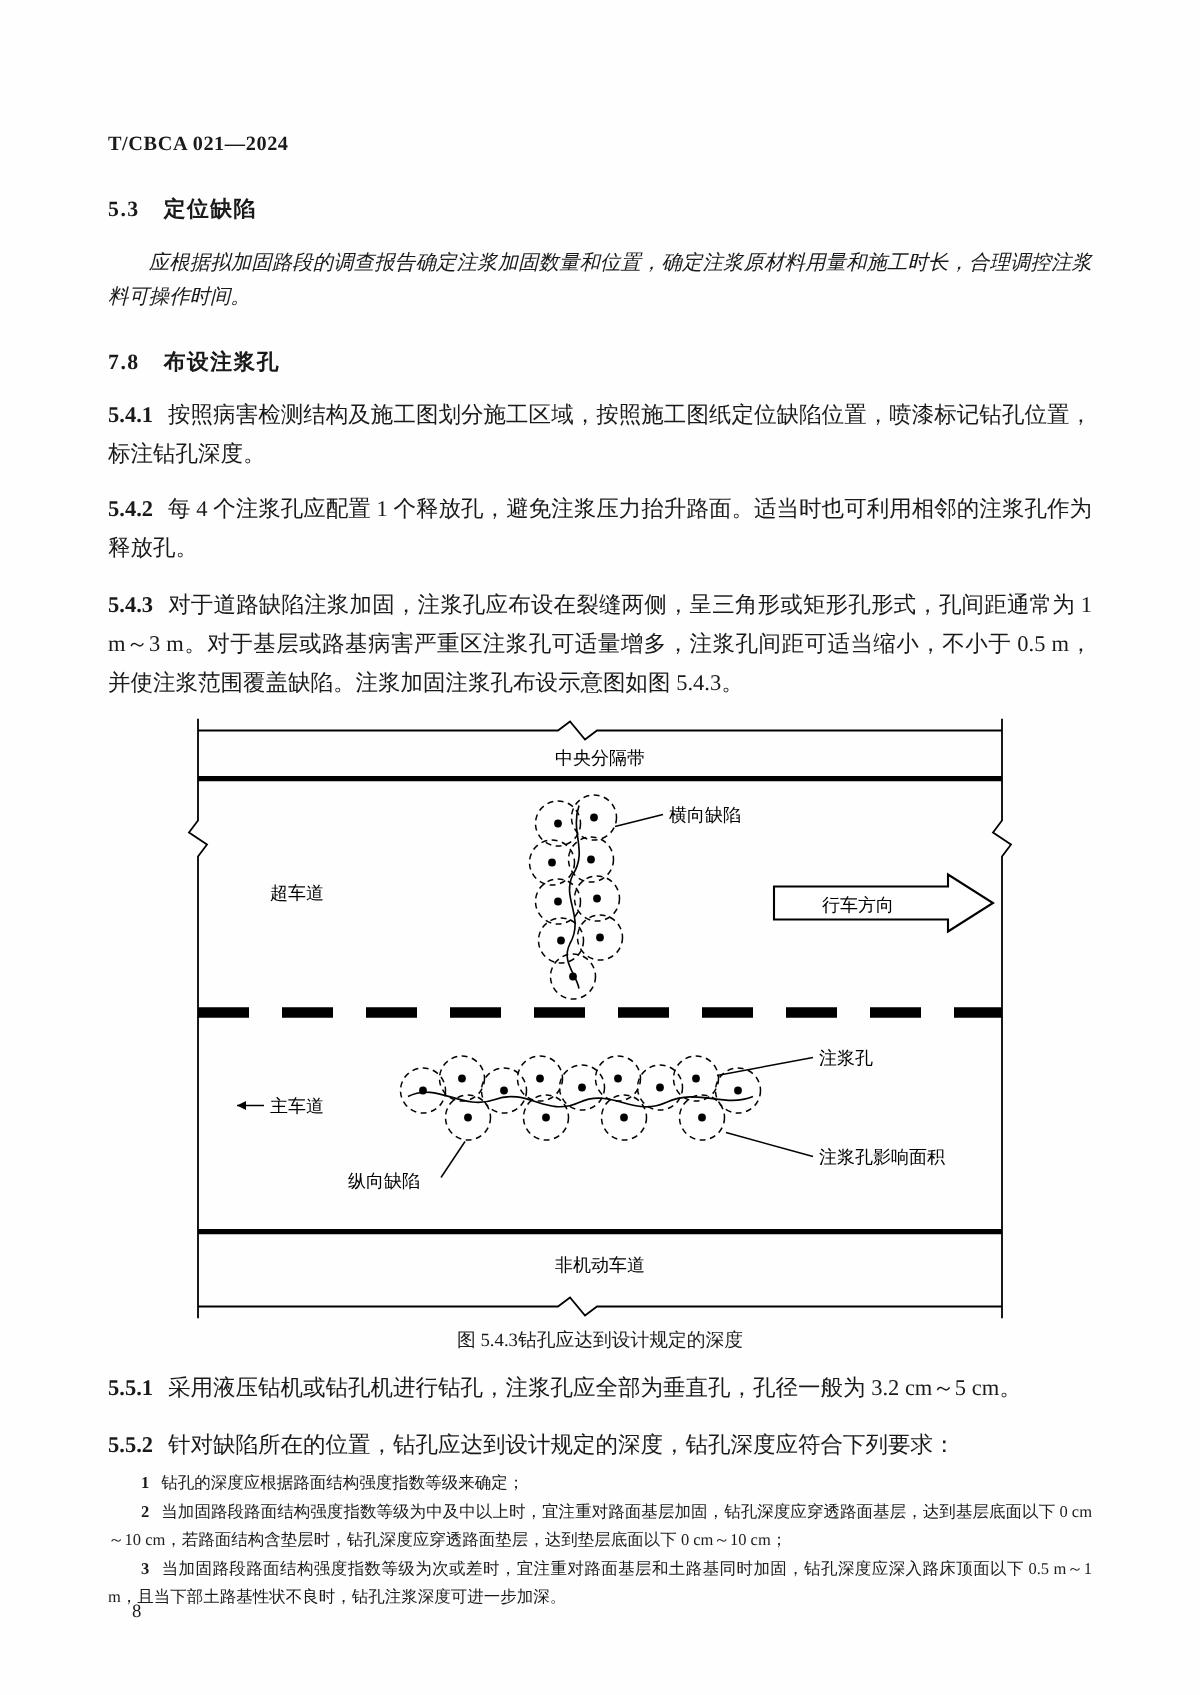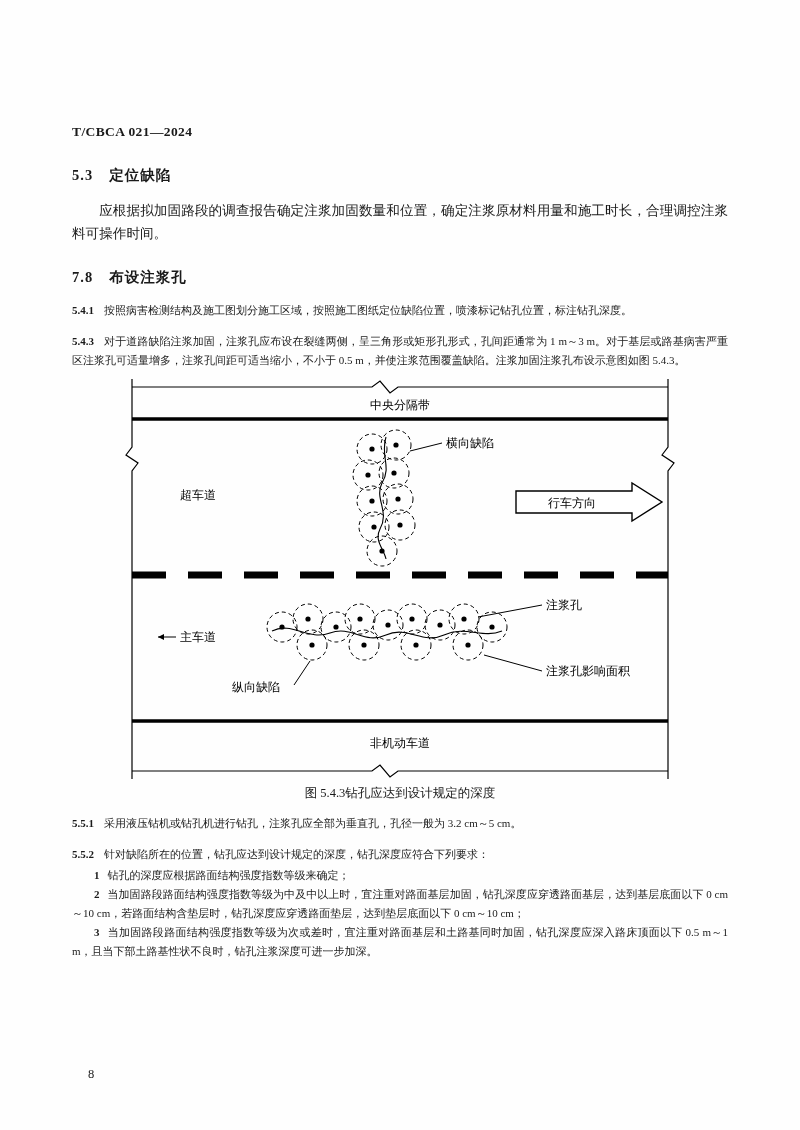--- a/index.html
+++ b/index.html
@@ -26,44 +26,44 @@
     left: 72px;
     top: 88px;
     width: 656px;
   }
   .header-line {
     font-family: "Liberation Serif", serif;
     font-size: 13.5px;
     font-weight: bold;
     letter-spacing: 0.4px;
     margin-bottom: 26px;
-    margin-top: 36px;
   }
   .sec-title {
     text-align: left;
     font-size: 14.5px;
     font-weight: bold;
     margin: 22px 0 14px 0;
     letter-spacing: 1px;
   }
   .sec-title .num {
     margin-right: 16px;
   }
   p.body {
     font-size: 13.6px;
     line-height: 1.72;
     margin: 0 0 2px 0;
     text-align: justify;
     text-justify: inter-ideograph;
   }
   p.indent {
     text-indent: 2em;
+    font-style: italic;
   }
   .clause {
-    font-size: 11px;
+    font-size: 15px;
     line-height: 1.72;
     margin: 12px 0 2px 0;
     text-align: justify;
     text-justify: inter-ideograph;
   }
   .clause .cnum {
     font-weight: bold;
     font-family: "Liberation Serif", serif;
     margin-right: 10px;
   }
@@ -118,20 +118,23 @@
     </div>
 
     <p class="body indent">应根据拟加固路段的调查报告确定注浆加固数量和位置，确定注浆原材料用量和施工时长，合理调控注浆料可操作时间。</p>
 
     <div class="sec-title">
       <span class="num">7.8</span><span>布设注浆孔</span>
     </div>
 
     <p class="clause">
       <span class="cnum">5.4.1</span><span>按照病害检测结构及施工图划分施工区域，按照施工图纸定位缺陷位置，喷漆标记钻孔位置，标注钻孔深度。</span>
+    </p>
+    <p class="clause">
+      <span class="cnum">5.4.2</span><span>每 4 个注浆孔应配置 1 个释放孔，避免注浆压力抬升路面。适当时也可利用相邻的注浆孔作为释放孔。</span>
     </p>
     <p class="clause">
       <span class="cnum">5.4.3</span><span>对于道路缺陷注浆加固，注浆孔应布设在裂缝两侧，呈三角形或矩形孔形式，孔间距通常为 1 m～3 m。对于基层或路基病害严重区注浆孔可适量增多，注浆孔间距可适当缩小，不小于 0.5 m，并使注浆范围覆盖缺陷。注浆加固注浆孔布设示意图如图 5.4.3。</span>
     </p>
 
     <div class="figure">
       <svg width="656" height="400" viewBox="0 0 656 400">
 
         <g stroke="#000" stroke-width="1.2" fill="none">
           <path d="M60,0 L60,68 L54,76 L66,84 L60,92 L60,400"></path>

